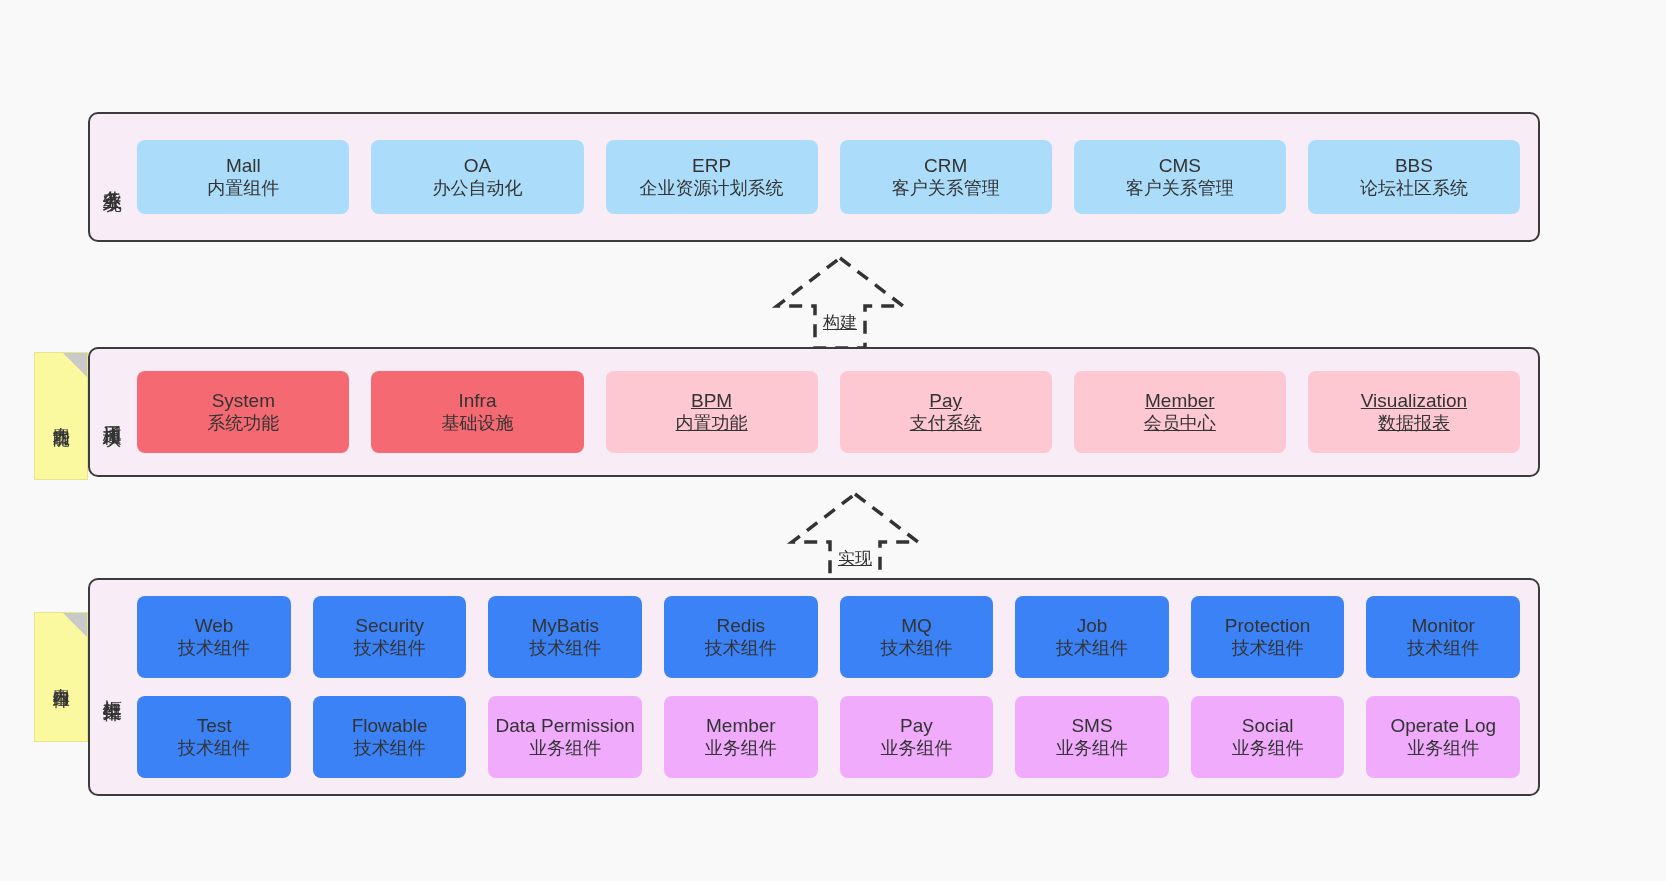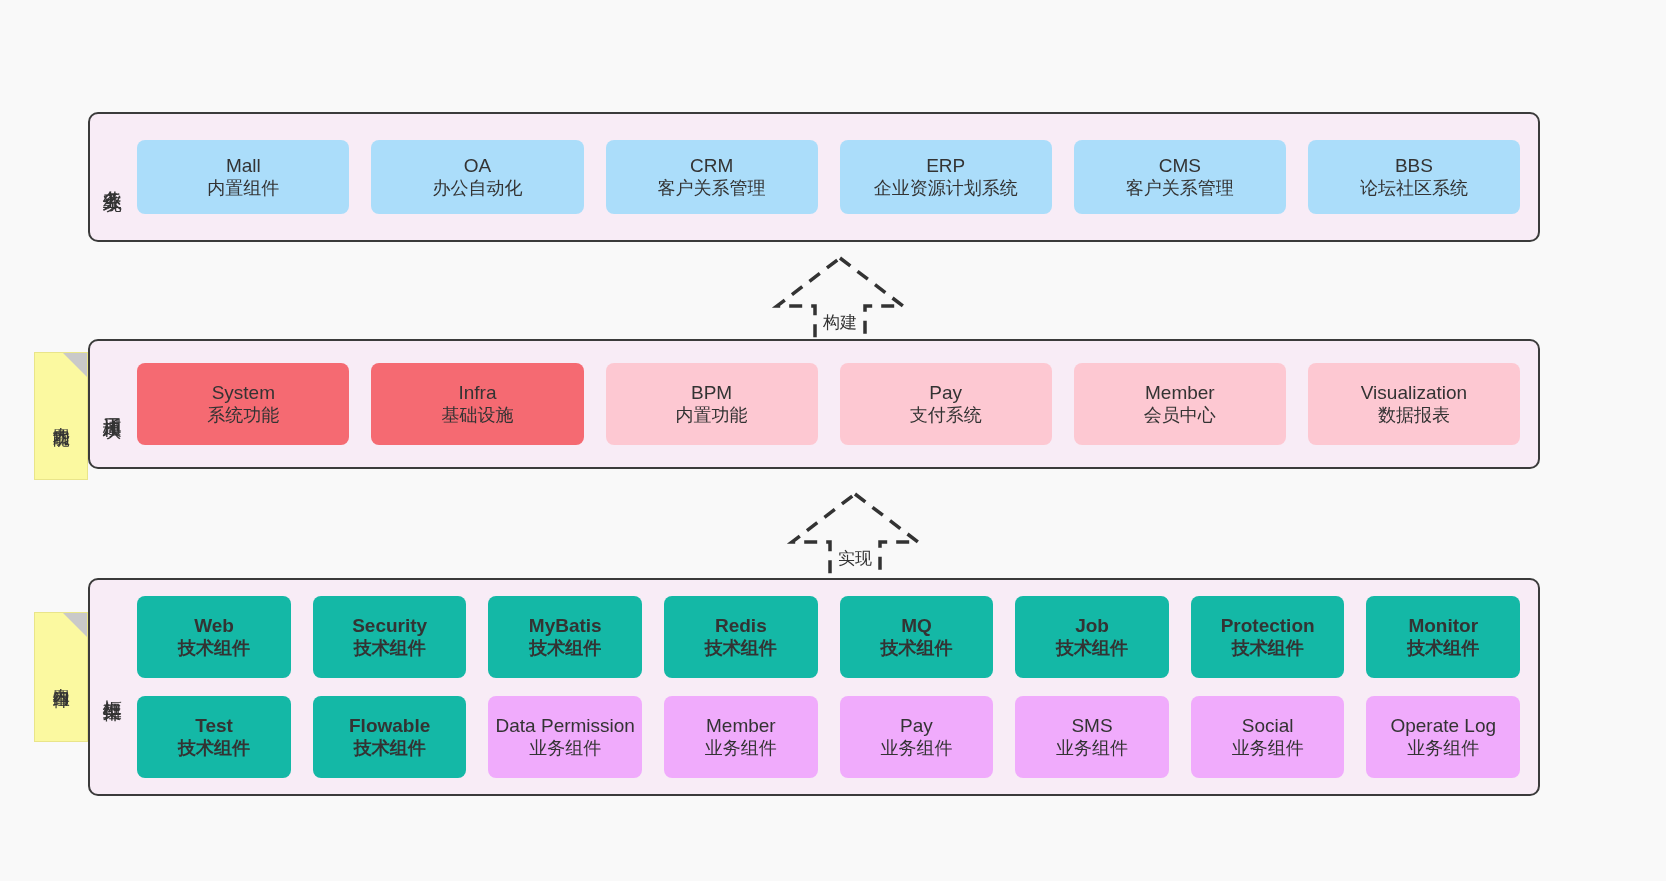--- a/index.html
+++ b/index.html
@@ -80,29 +80,29 @@
     font-size: 19px;
     color: #333333;
   }
   .card .cn {
     font-size: 18px;
     color: #333333;
   }
 
   .card.blue   { background: #abddfa; }
   .card.red    { background: #f56a72; }
-  .card.pink   { background: #fdc8d2; }
-  .card.green  { background: #14b8a6; font-weight: bold; }
+  .card.pink   { background: #fdc8d2; text-decoration: underline; }
+  .card.green  { background: #3b82f6; }
   .card.lgreen { background: #f0abfc; }
 
   
   #layer-business  { left: 88px;  top: 112px; width: 1452px; height: 130px; }
   #layer-business  .card { height: 74px; }
 
-  #layer-modules   { left: 88px;  top: 339px; width: 1452px; height: 130px; }
+  #layer-modules   { left: 88px;  top: 347px; width: 1452px; height: 130px; }
   #layer-modules   .card { height: 82px; }
 
   #layer-framework { left: 88px;  top: 578px; width: 1452px; height: 218px; }
   #layer-framework .card { height: 82px; }
 
   
   .note {
     position: absolute;
     width: 54px;
     background: #fbf9a0;
@@ -150,46 +150,47 @@
     position: absolute;
     left: 50%;
     transform: translateX(-50%);
     bottom: 18px;
     font-size: 17px;
     color: #333333;
     background: transparent;
     padding: 0 2px;
     white-space: nowrap;
     user-select: none;
+    text-decoration: underline;
   }
 </style>
 </head>
 <body>
 
 <div class="canvas">
 
   <div class="layer" id="layer-business">
     <div class="layer-title">业务系统</div>
     <div class="layer-body">
       <div class="row">
         <div class="card blue">
           <span class="en">Mall</span>
           <span class="cn">内置组件</span>
         </div>
         <div class="card blue">
           <span class="en">OA</span>
           <span class="cn">办公自动化</span>
         </div>
         <div class="card blue">
+          <span class="en">ERP</span>
+          <span class="cn">企业资源计划系统</span>
+        </div>
+        <div class="card blue">
           <span class="en">CRM</span>
           <span class="cn">客户关系管理</span>
-        </div>
-        <div class="card blue">
-          <span class="en">ERP</span>
-          <span class="cn">企业资源计划系统</span>
         </div>
         <div class="card blue">
           <span class="en">CMS</span>
           <span class="cn">客户关系管理</span>
         </div>
         <div class="card blue">
           <span class="en">BBS</span>
           <span class="cn">论坛社区系统</span>
         </div>
       </div>

